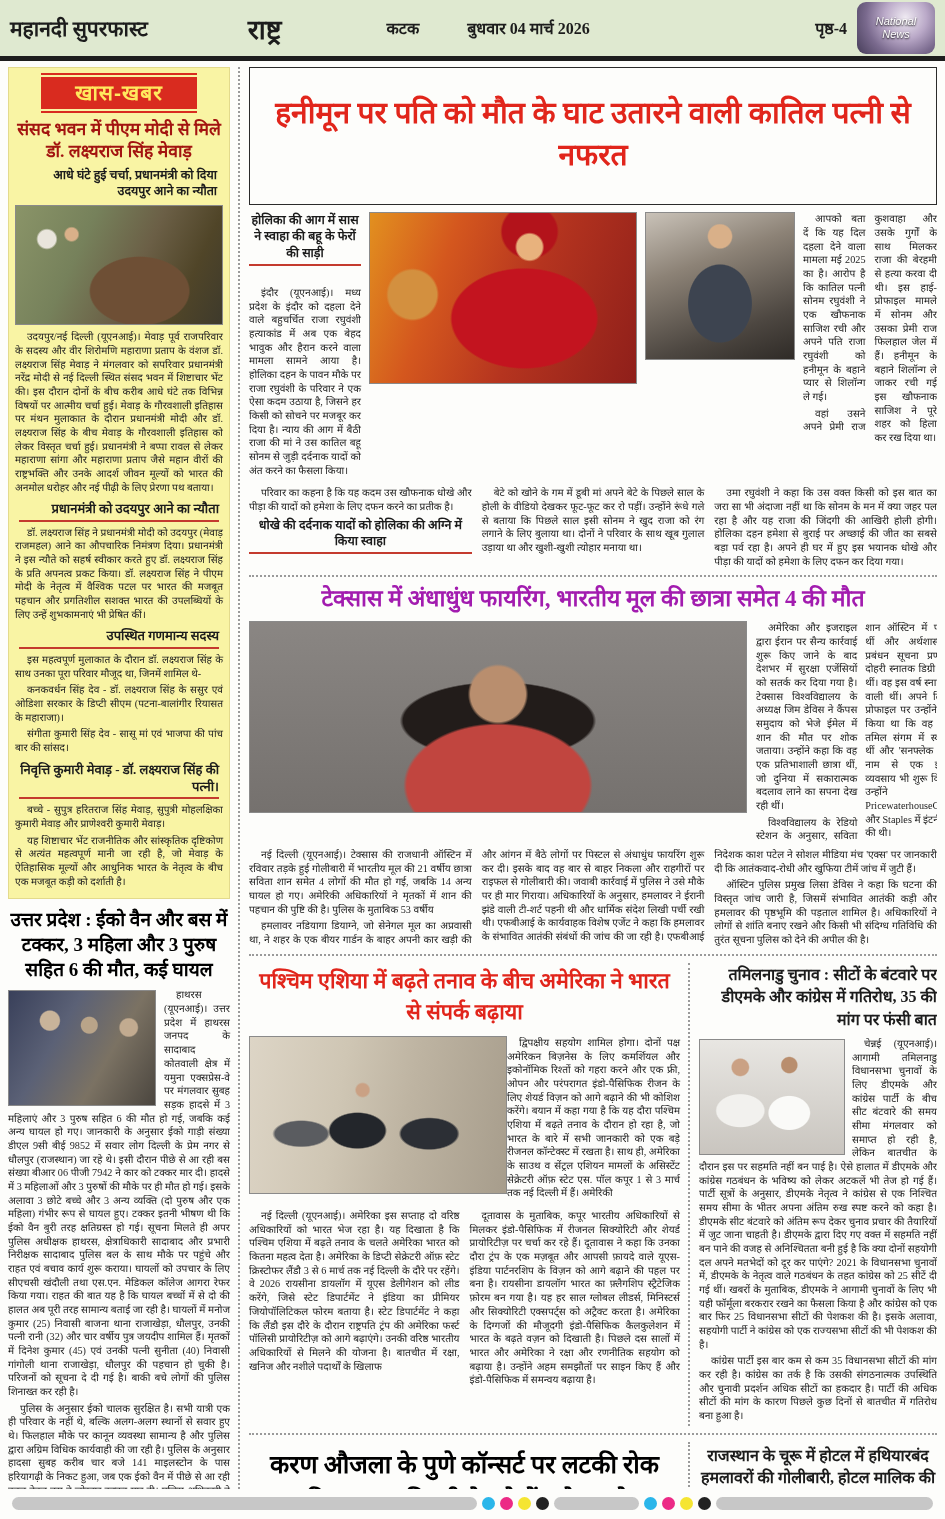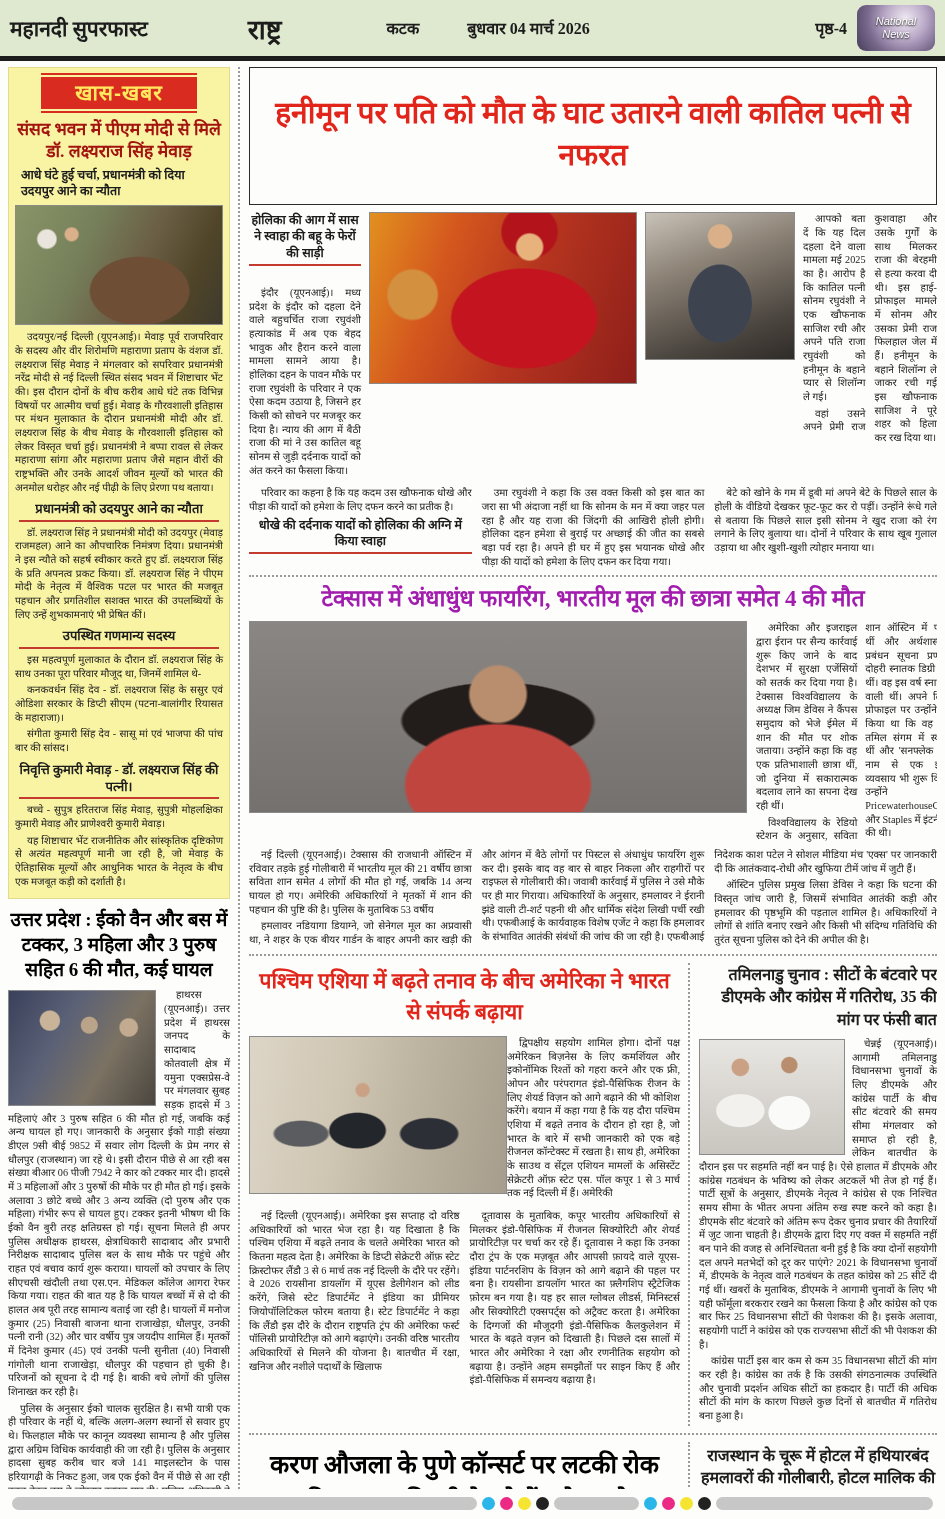--- a/index.html
+++ b/index.html
@@ -9,21 +9,21 @@
           display:flex; flex-direction:column; }
 
   
   .masthead { display:flex; align-items:center; background:#dfe9d0; height:56px;
               padding:4px 10px; flex:0 0 56px; }
   .mh-name { font-size:21px; font-weight:bold; white-space:nowrap; }
   .mh-section { font-size:27px; font-weight:bold; margin-left:100px; }
   .mh-city { font-size:16px; font-weight:bold; margin-left:105px; }
   .mh-date { font-size:16px; font-weight:bold; margin-left:48px; }
   .mh-page { font-size:16px; font-weight:bold; margin-left:auto; margin-right:10px; }
-  .badge { width:78px; height:46px; border-radius:9px; flex:0 0 78px;
+  .badge { width:78px; height:52px; border-radius:9px; flex:0 0 78px;
            background: radial-gradient(circle at 62% 30%, #efeaf2 0%, #baa9c8 35%, #7a6a8e 65%, #453c58 100%);
            color:#fff; font-family:"Liberation Sans", sans-serif; font-style:italic;
            font-size:11px; display:flex; flex-direction:column; align-items:center;
            justify-content:center; line-height:1.15; text-shadow:0 1px 2px #000; }
   .top-rule { height:5px; background:#1d1d1d; flex:0 0 5px; }
 
   
   .content { display:flex; padding:6px 8px 2px; gap:9px; flex:1 1 auto; overflow:hidden; }
   aside.leftcol { flex:0 0 232px; border-right:2px dotted #9a9a9a; padding-right:8px; overflow:hidden; }
   main.maincol { flex:1; min-width:0; overflow:hidden; }
@@ -31,28 +31,28 @@
   .body-text { font-size:10.2px; text-align:justify; line-height:1.34; }
   .body-text p { margin:0 0 3px; text-indent:12px; }
   .ph { border:1px solid #8a8a8a; }
 
   
   .special { background:#f9f4a4; border:1px solid #e3da8c; padding:4px 6px 7px; }
   .banner-wrap { border-top:2px solid #d92b1f; border-bottom:2px solid #d92b1f; padding:2px 0; margin:1px 26px 5px; }
   .banner { background:#d92b1f; color:#ffe95e; text-align:center; font-size:21px; font-weight:bold;
             padding:1px 0 3px; font-family:"Liberation Sans", sans-serif; letter-spacing:1px; }
   .sp-headline { color:#a31410; font-weight:bold; font-size:17.5px; text-align:center; line-height:1.28; margin:3px 0 4px; }
-  .sp-subhead { font-weight:bold; font-size:12.5px; text-align:left; line-height:1.3; margin:2px 6px 6px; }
+  .sp-subhead { font-weight:bold; font-size:12.5px; text-align:right; line-height:1.3; margin:2px 6px 6px; }
   .modi-photo { height:120px; margin-bottom:5px;
     background:
       radial-gradient(circle at 15% 28%, #e9e5dc 0 4.5%, transparent 5.5%),
       radial-gradient(circle at 27% 24%, #d9b089 0 3.5%, transparent 4.5%),
       radial-gradient(ellipse at 60% 72%, #6e4f35 0 28%, transparent 29%),
       linear-gradient(115deg,#8a9468 0%, #76815b 32%, #6b5f46 58%, #504528 80%, #3e3a2c 100%); }
-  .red-crosshead { font-weight:bold; font-size:13px; text-align:center; border-bottom:2px solid #c43a2e;
+  .red-crosshead { font-weight:bold; font-size:13px; text-align:right; border-bottom:2px solid #c43a2e;
                    padding-bottom:2px; margin:6px 4px 4px; }
   .black-headline { font-weight:bold; font-size:19px; text-align:center; line-height:1.3; margin:9px 0 6px; color:#000; }
   .up-photo { float:left; width:148px; height:116px; margin:2px 8px 2px 0;
     background:
       radial-gradient(circle at 28% 26%, #c9b49a 0 7%, transparent 8%),
       radial-gradient(circle at 55% 30%, #b9a489 0 7%, transparent 8%),
       radial-gradient(circle at 82% 32%, #c2ab90 0 6%, transparent 7%),
       linear-gradient(120deg,#39405a 0%, #5b6176 35%, #7b7263 65%, #4b463f 100%); }
 
   
@@ -194,22 +194,22 @@
           <div class="bride-photo ph"></div>
           <div class="man-photo ph"></div>
           <div class="hm-colD body-text">
             <p>आपको बता दें कि यह दिल दहला देने वाला मामला मई 2025 का है। आरोप है कि कातिल पत्नी सोनम रघुवंशी ने एक खौफनाक साजिश रची और अपने पति राजा रघुवंशी को हनीमून के बहाने प्यार से शिलॉन्ग ले गई।</p>
             <p>वहां उसने अपने प्रेमी राज कुशवाहा और उसके गुर्गों के साथ मिलकर राजा की बेरहमी से हत्या करवा दी थी। इस हाई-प्रोफाइल मामले में सोनम और उसका प्रेमी राज फिलहाल जेल में हैं। हनीमून के बहाने शिलॉन्ग ले जाकर रची गई इस खौफनाक साजिश ने पूरे शहर को हिला कर रख दिया था।</p>
           </div>
         </div>
         <div class="hm-below body-text">
           <p>परिवार का कहना है कि यह कदम उस खौफनाक धोखे और पीड़ा की यादों को हमेशा के लिए दफन करने का प्रतीक है।</p>
           <div class="hm-crosshead">धोखे की दर्दनाक यादों को होलिका की अग्नि में किया स्वाहा</div>
+          <p>बेटे को खोने के गम में डूबी मां अपने बेटे के पिछले साल के होली के वीडियो देखकर फूट-फूट कर रो पड़ीं। उन्होंने रूंधे गले से बताया कि पिछले साल इसी सोनम ने खुद राजा को रंग लगाने के लिए बुलाया था। दोनों ने परिवार के साथ खूब गुलाल उड़ाया था और खुशी-खुशी त्योहार मनाया था।</p>
           <p>उमा रघुवंशी ने कहा कि उस वक्त किसी को इस बात का जरा सा भी अंदाजा नहीं था कि सोनम के मन में क्या जहर पल रहा है और यह राजा की जिंदगी की आखिरी होली होगी। होलिका दहन हमेशा से बुराई पर अच्छाई की जीत का सबसे बड़ा पर्व रहा है। अपने ही घर में हुए इस भयानक धोखे और पीड़ा की यादों को हमेशा के लिए दफन कर दिया गया।</p>
-          <p>बेटे को खोने के गम में डूबी मां अपने बेटे के पिछले साल के होली के वीडियो देखकर फूट-फूट कर रो पड़ीं। उन्होंने रूंधे गले से बताया कि पिछले साल इसी सोनम ने खुद राजा को रंग लगाने के लिए बुलाया था। दोनों ने परिवार के साथ खूब गुलाल उड़ाया था और खुशी-खुशी त्योहार मनाया था।</p>
         </div>
       </section>
 
       <div class="sep-dotted"></div>
 
       <section>
         <h1 class="tx-headline">टेक्सास में अंधाधुंध फायरिंग, भारतीय मूल की छात्रा समेत 4 की मौत</h1>
         <div class="tx-row">
           <div class="tx-photo ph"></div>
           <div class="tx-side body-text">

